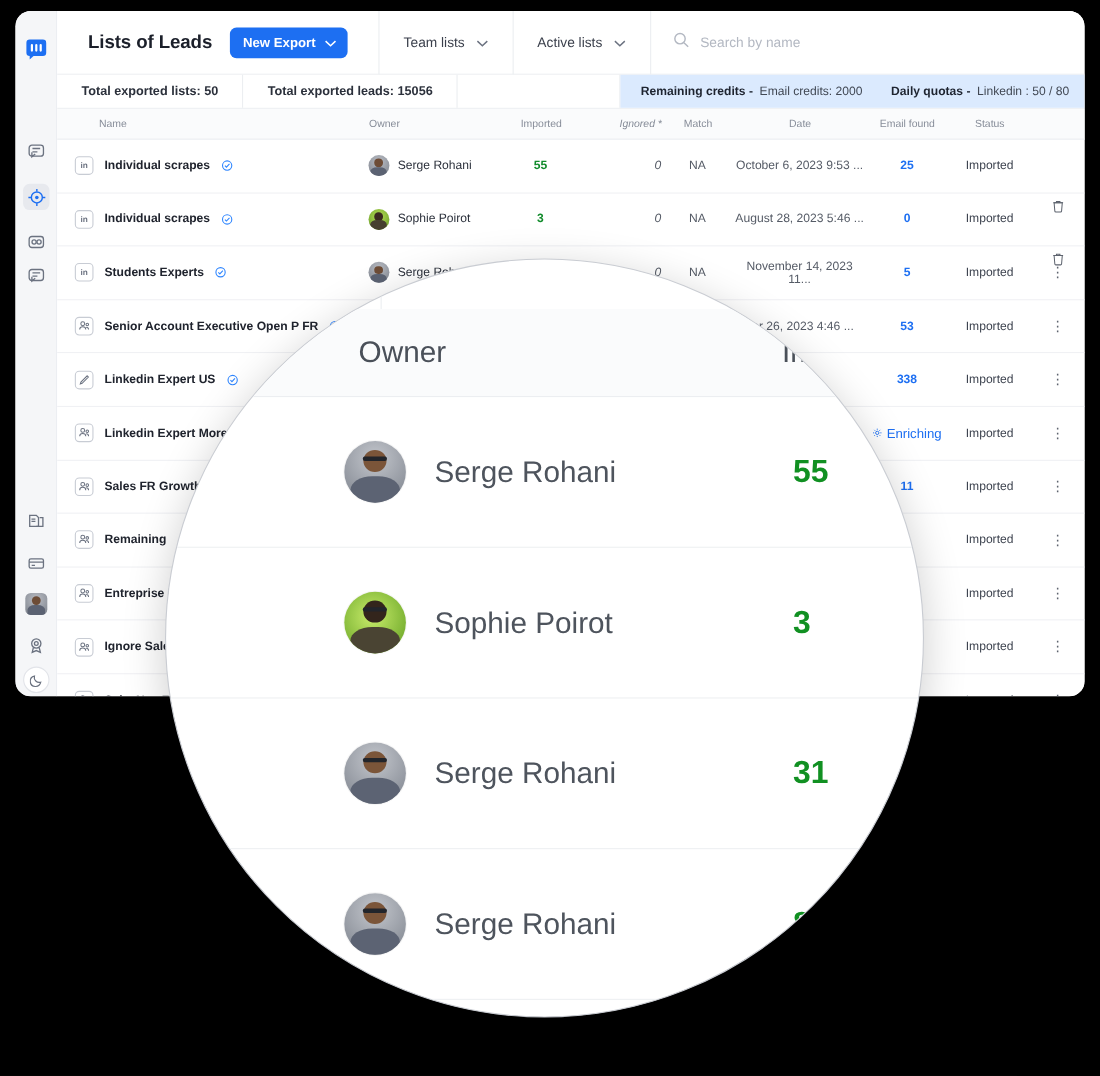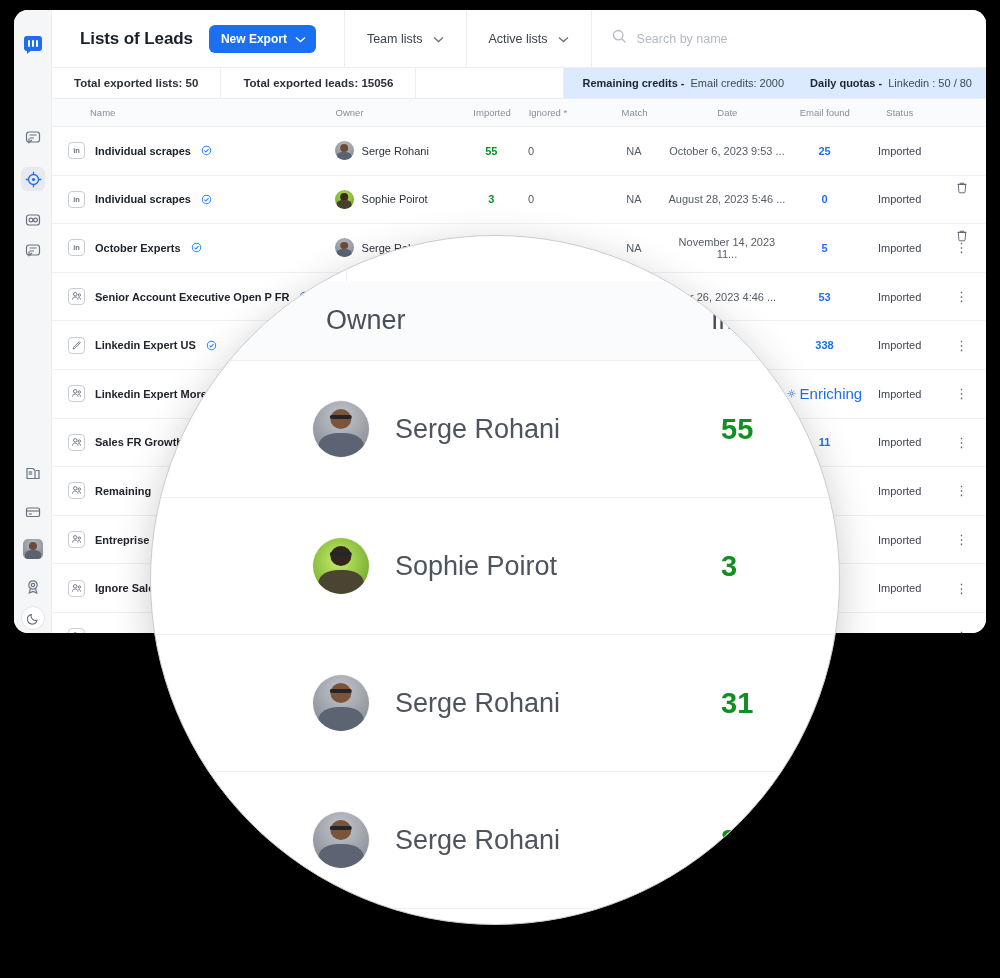--- a/index.html
+++ b/index.html
@@ -126,21 +126,21 @@
   }
   .trow {
     display: flex; align-items: center;
     height: 48.6px;
     border-bottom: 1px solid #f0f1f4;
     font-size: 11px; color: #2b303b;
   }
   .c-name   { width: 300px; padding-left: 16px; display:flex; align-items:center; gap:10px; }
   .c-owner  { width: 128px; display:flex; align-items:center; gap:8px; }
   .c-imp    { width: 78px;  text-align:center; }
-  .c-ign    { width: 78px;  text-align:left; }
+  .c-ign    { width: 78px;  text-align:right;font-style:italic; }
   .c-match  { width: 70px;  text-align:center; }
   .c-date   { width: 128px; text-align:center; }
   .c-email  { width: 80px;  text-align:center; }
   .c-status { width: 80px;  text-align:center; }
   .c-act    { width: 52px;  text-align:center; position: relative;}
   #thead .c-name { padding-left: 38px; }
 
   .li-badge {
     width: 17px; height: 17px; flex: 0 0 17px;
     border: 1px solid #c8ccd4; border-radius: 4px;
@@ -158,21 +158,21 @@
   .ava.p { background: radial-gradient(circle at 50% 35%, #b4de54 0%, #77a832 75%); }
   .ava .head { position:absolute; left:50%; top:16%; width:40%; height:40%; transform:translateX(-50%); border-radius:50%; background:#6d4c36; }
   .ava.p .head { background:#3a2a20; }
   .ava .body { position:absolute; left:50%; bottom:-6%; width:78%; height:52%; transform:translateX(-50%); border-radius:42% 42% 0 0; background:#5b6272; }
   .ava.p .body { background:#46402f; }
   .ownnm { font-size: 11px; color: #2b303b; white-space: nowrap; }
   .green { color: #118b2b; font-weight: 700; }
   .blue  { color: #1d6ff2; font-weight: 700; }
   .muted { color: #555b66; }
   .status-txt { color: #3e4450; }
-  .enrich { color:#1d6ff2; font-size:15px; display:inline-flex; align-items:center; gap:4px; justify-content:center;}
+  .enrich { color:#1d6ff2; font-size:12px; display:inline-flex; align-items:center; gap:4px; justify-content:center;}
   .kebab { color:#5d636e; font-size: 13px; line-height: 1; letter-spacing:0; }
   .trash { color:#5d636e; position:absolute; left:50%; transform:translateX(-50%); top: 30px; }
 
   
   #mag {
     position: absolute;
     left: 150px; top: 235px;
     width: 690px; height: 690px;
     border-radius: 50%;
     background: #ffffff;
@@ -452,21 +452,21 @@
                   <path d="M5.3 3.6V2.3h3.4v1.3"></path>
                   <line x1="2.2" y1="3.6" x2="11.8" y2="3.6"></line>
                 </svg></span>
             </div>
           </div>
           <div class="trow">
             <div class="c-name">
               <span class="li-badge">
                 <span style="font-size:7.5px;font-weight:700;line-height:1;color:#6b7280">in</span>
               </span>
-              <span class="nm">October Experts</span>
+              <span class="nm">Students Experts</span>
               <span class="verif">
                 <svg width="11" height="11" viewBox="0 0 12 12" fill="none" stroke="#2f86ff" stroke-width="1.1">
                   <circle cx="6" cy="6" r="4.6"></circle>
                   <path d="M3.8 6.1 L5.3 7.6 L8.3 4.4"></path>
                 </svg>
               </span>
             </div>
             <div class="c-owner">
               <span class="ava s">
                 <span class="head"></span>

